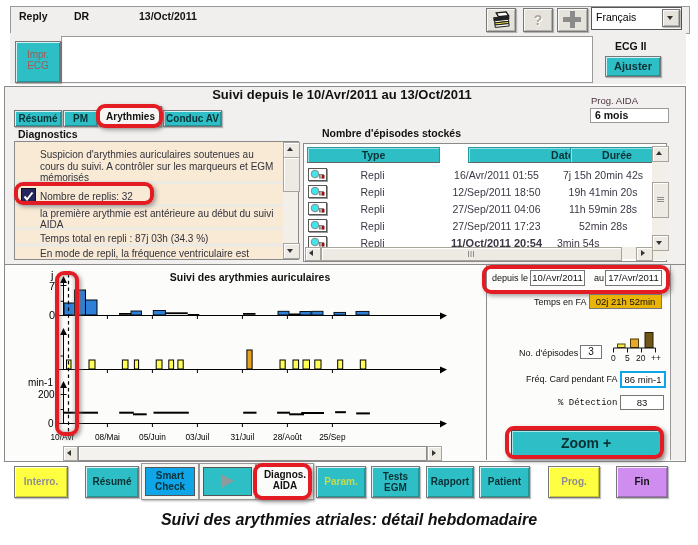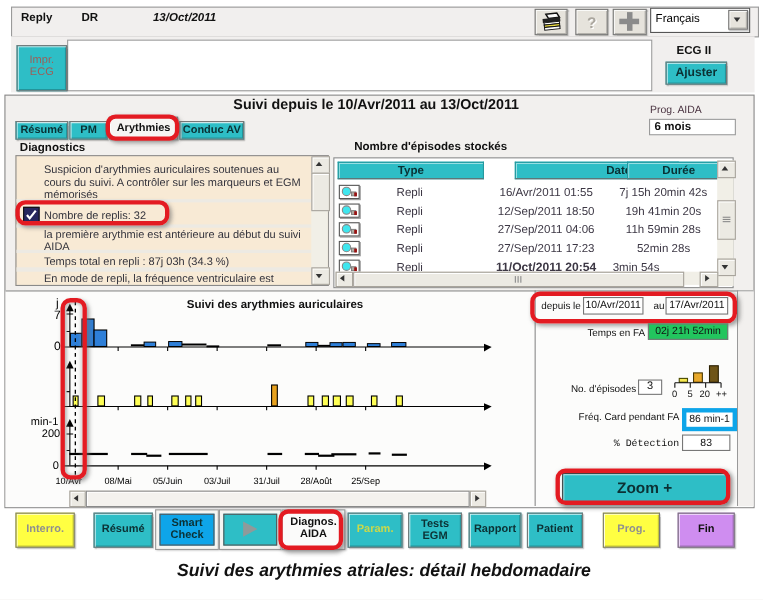--- a/index.html
+++ b/index.html
@@ -8,21 +8,21 @@
   .btn3d{border:1px solid #777;box-shadow:inset 1px 1px 0 rgba(255,255,255,.8), inset -1px -1px 0 rgba(0,0,0,.22), 1px 1px 1px rgba(0,0,0,.25);}
   .sb{background:#eceae3;border:1px solid #a8a49c;box-shadow:inset 1px 1px 0 #fff;}
   .redbox{position:absolute;border:4px solid #e31b22;border-radius:9px;box-shadow:2px 2px 4px rgba(110,110,110,.65);}
   .b{font-weight:bold;}
   .ctr{text-align:center;}
 </style></head>
 <body>
 <div class="abs" style="left:10px;top:6px;width:678px;height:26px;background:#f1efee;border:1px solid #9a9a9a;"></div>
 <div class="abs b" style="left:19px;top:10px;font-size:10.5px;color:#111;">Reply</div>
 <div class="abs b" style="left:74px;top:10px;font-size:10.5px;color:#111;">DR</div>
-<div class="abs b" style="left:139px;top:10px;font-size:10.5px;color:#111;font-style:italic;">13/Oct/2011</div>
+<div class="abs b" style="left:139px;top:10px;font-size:10.5px;color:#111;">13/Oct/2011</div>
 <div class="abs btn3d" style="left:486px;top:8px;width:28px;height:22px;background:#e6e3dc;">
 <svg width="26" height="20" style="position:absolute;left:1px;top:1px;" viewBox="0 0 26 20">
 <g transform="rotate(-6 13 10)">
 <polygon points="9,2.5 19,2.5 21,6.5 11,6.5" fill="#fcfcfc" stroke="#111" stroke-width="1.3"></polygon>
 <rect x="5.5" y="6.5" width="16" height="3.6" fill="#222"></rect>
 <rect x="6.5" y="10.1" width="14" height="2.1" fill="#fdfdfd" stroke="#111" stroke-width="0.9"></rect>
 <rect x="6.5" y="12.2" width="14" height="2.2" fill="#e8d840" stroke="#111" stroke-width="0.9"></rect>
 <rect x="6.5" y="14.4" width="14" height="2.4" fill="#fdfdfd" stroke="#111" stroke-width="0.9"></rect>
 </g>
 </svg>
@@ -258,35 +258,35 @@
 <div class="abs sb" style="left:427px;top:446px;width:13px;height:13px;">
     <div class="abs" style="left:4px;top:2.5px;border-top:3.5px solid transparent;border-bottom:3.5px solid transparent;border-left:4.5px solid #333;"></div>
   </div>
 <div class="abs" style="left:78px;top:446px;width:347px;height:13px;background:#f4f2ee;border:1px solid #8a8a8a;box-shadow:inset 1px 1px 0 #fff;"></div>
 <div class="abs" style="left:492px;top:273px;font-size:9px;color:#111;">depuis le</div>
 <div class="abs" style="left:530px;top:270px;width:53px;height:14px;background:#fff;border:1px solid #777;font-size:9.5px;text-align:center;line-height:14px;color:#111;">10/Avr/2011</div>
 <div class="abs" style="left:594px;top:273px;font-size:9px;color:#111;">au</div>
 <div class="abs" style="left:605px;top:270px;width:55px;height:14px;background:#fff;border:1px solid #777;font-size:9.5px;text-align:center;line-height:14px;color:#111;">17/Avr/2011</div>
 <div class="redbox" style="left:482px;top:264.5px;width:180px;height:21px;"></div>
 <div class="abs" style="left:534px;top:297px;font-size:9px;color:#111;">Temps en FA</div>
-<div class="abs" style="left:589px;top:294px;width:71px;height:13px;background:#22c55e;border:1px solid #777;font-size:9.5px;text-align:center;line-height:13px;color:#111;">02j 21h 52min</div>
+<div class="abs" style="left:589px;top:294px;width:71px;height:13px;background:#eab308;border:1px solid #777;font-size:9.5px;text-align:center;line-height:13px;color:#111;">02j 21h 52min</div>
 <svg class="abs" style="left:609px;top:331px;" width="54" height="31" viewBox="0 0 54 31">
 <rect x="8.5" y="13" width="7.5" height="3.5" fill="#f5e751" stroke="#4a4a00" stroke-width="1"></rect>
 <rect x="21.5" y="8" width="8" height="8.5" fill="#e8a82a" stroke="#4a3800" stroke-width="1"></rect>
 <rect x="36" y="1.5" width="8" height="15" fill="#6f5517" stroke="#2a1f00" stroke-width="1"></rect>
 <path d="M4.5 17 L46.5 17 M4.5 17 L4.5 21.5 M18.5 17 L18.5 21.5 M32.5 17 L32.5 21.5 M46.5 17 L46.5 21.5" stroke="#111" stroke-width="1" fill="none"></path>
 <text x="2" y="29.5" font-size="8.5" fill="#111">0</text>
 <text x="16" y="29.5" font-size="8.5" fill="#111">5</text>
 <text x="27" y="29.5" font-size="8.5" fill="#111">20</text>
 <text x="42" y="29.5" font-size="8.5" fill="#111">++</text>
 </svg>
 <div class="abs" style="left:519px;top:348px;font-size:9px;color:#111;">No. d'épisodes</div>
 <div class="abs" style="left:580px;top:345px;width:20px;height:12px;background:#fff;border:1px solid #777;font-size:10px;text-align:center;line-height:12px;color:#111;">3</div>
 <div class="abs" style="left:526px;top:374px;font-size:9px;color:#111;">Fréq. Card pendant FA</div>
-<div class="abs" style="left:620px;top:371px;width:42px;height:13px;background:#fff;border:4px solid #0ea5e9;font-size:9.5px;text-align:center;line-height:13px;color:#111;">86 min-1</div>
+<div class="abs" style="left:620px;top:371px;width:42px;height:13px;background:#fff;border:2px solid #0ea5e9;font-size:9.5px;text-align:center;line-height:13px;color:#111;">86 min-1</div>
 <div class="abs" style="left:558px;top:398px;font-size:9px;color:#111;font-family:Liberation Mono, monospace;">% Détection R</div>
 <div class="abs" style="left:620px;top:395px;width:42px;height:13px;background:#fff;border:1px solid #777;font-size:9.5px;text-align:center;line-height:13px;color:#111;">83</div>
 <div class="abs teal" style="left:511px;top:429.5px;width:148px;height:25px;border:1px solid #444;box-shadow:inset 1px 1px 0 rgba(255,255,255,.6), 2px 3px 4px rgba(100,100,100,.5);">
 <div class="b ctr" style="font-size:14px;color:#0c3134;line-height:25px;">Zoom +</div>
   </div>
 <div class="redbox" style="left:505px;top:425.5px;width:151px;height:25.5px;"></div>
 <div class="abs btn3d" style="left:14px;top:466px;width:52px;height:30px;background:#ffff42;">
     <div class="b ctr" style="font-size:10px;color:#8f8f8f;line-height:30px;">Interro.</div>
   </div>
 <div class="abs btn3d" style="left:85px;top:466px;width:52px;height:30px;background:#2ebec6;">

